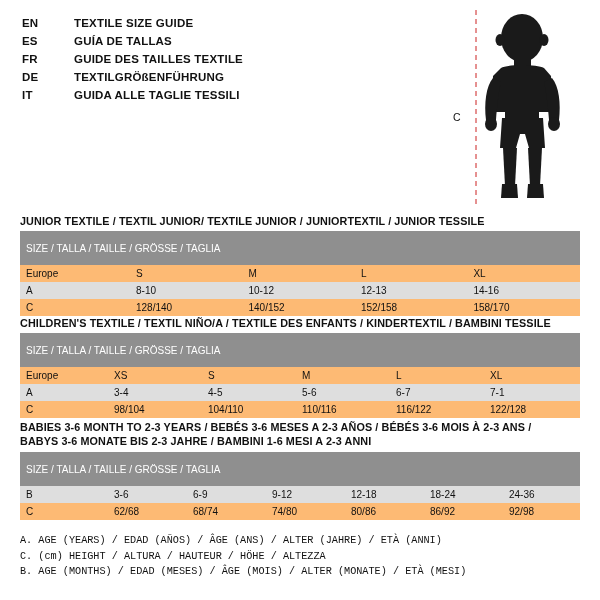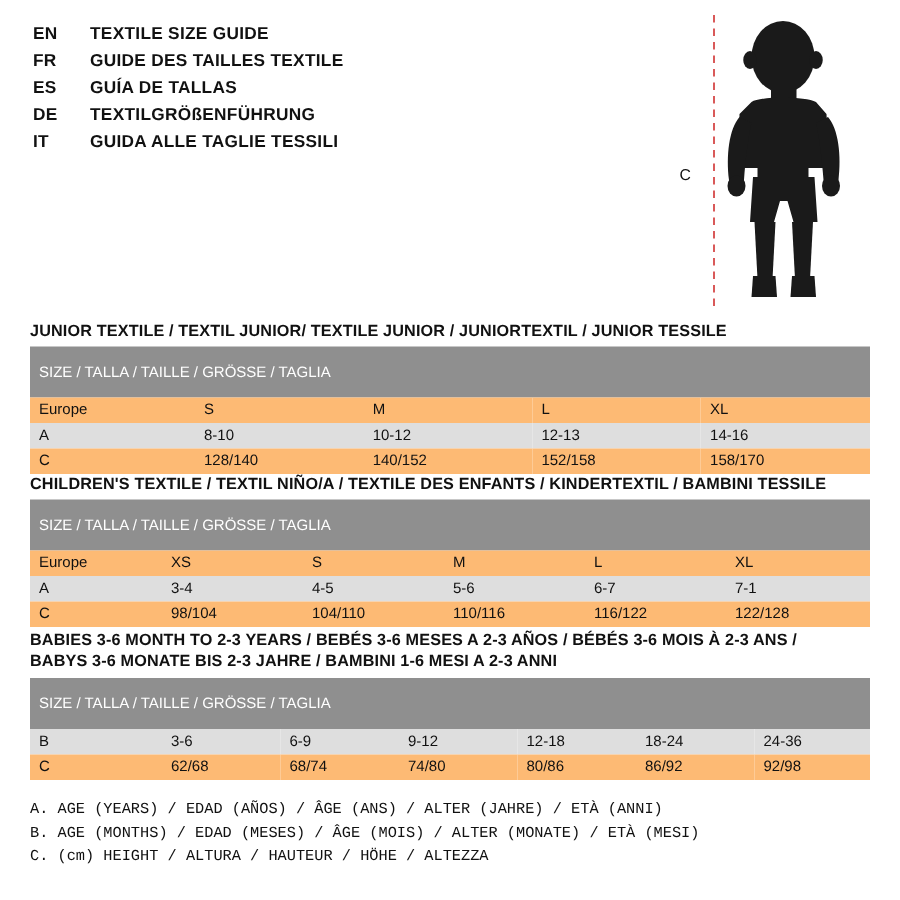--- a/index.html
+++ b/index.html
@@ -26,20 +26,21 @@
     position: absolute;
     left: 22px;
     top: 14px;
     width: 420px;
   }
   .lang-row {
     display: flex;
     align-items: flex-end;
     height: 18px;
     line-height: 18px;
+    gap: 14px;
   }
   .lang-code {
     width: 38px;
     font-size: 11.5px;
     font-weight: bold;
     letter-spacing: 0.2px;
     color: #111;
   }
   .lang-title {
     font-size: 11.5px;
@@ -138,26 +139,26 @@
 <body>
 
 <div class="page">
 
   <div class="header">
     <div class="lang-row">
       <div class="lang-code">EN</div>
       <div class="lang-title">TEXTILE SIZE GUIDE</div>
     </div>
     <div class="lang-row">
+      <div class="lang-code">ES</div>
+      <div class="lang-title">GUÍA DE TALLAS</div>
+    </div>
+    <div class="lang-row">
       <div class="lang-code">FR</div>
       <div class="lang-title">GUIDE DES TAILLES TEXTILE</div>
-    </div>
-    <div class="lang-row">
-      <div class="lang-code">ES</div>
-      <div class="lang-title">GUÍA DE TALLAS</div>
     </div>
     <div class="lang-row">
       <div class="lang-code">DE</div>
       <div class="lang-title">TEXTILGRÖßENFÜHRUNG</div>
     </div>
     <div class="lang-row">
       <div class="lang-code">IT</div>
       <div class="lang-title">GUIDA ALLE TAGLIE TESSILI</div>
     </div>
   </div>
@@ -316,17 +317,17 @@
           <td>80/86</td>
           <td>86/92</td>
           <td>92/98</td>
         </tr>
       </tbody>
     </table>
   </div>
 
   <div class="legend">
     <div>A. AGE (YEARS) / EDAD (AÑOS) / ÂGE (ANS) / ALTER (JAHRE) / ETÀ (ANNI)</div>
+    <div>C. (cm) HEIGHT / ALTURA / HAUTEUR / HÖHE / ALTEZZA</div>
     <div>B. AGE (MONTHS) / EDAD (MESES) / ÂGE (MOIS) / ALTER (MONATE) / ETÀ (MESI)</div>
-    <div>C. (cm) HEIGHT / ALTURA / HAUTEUR / HÖHE / ALTEZZA</div>
   </div>
 
 </div>
 
 </body></html>

